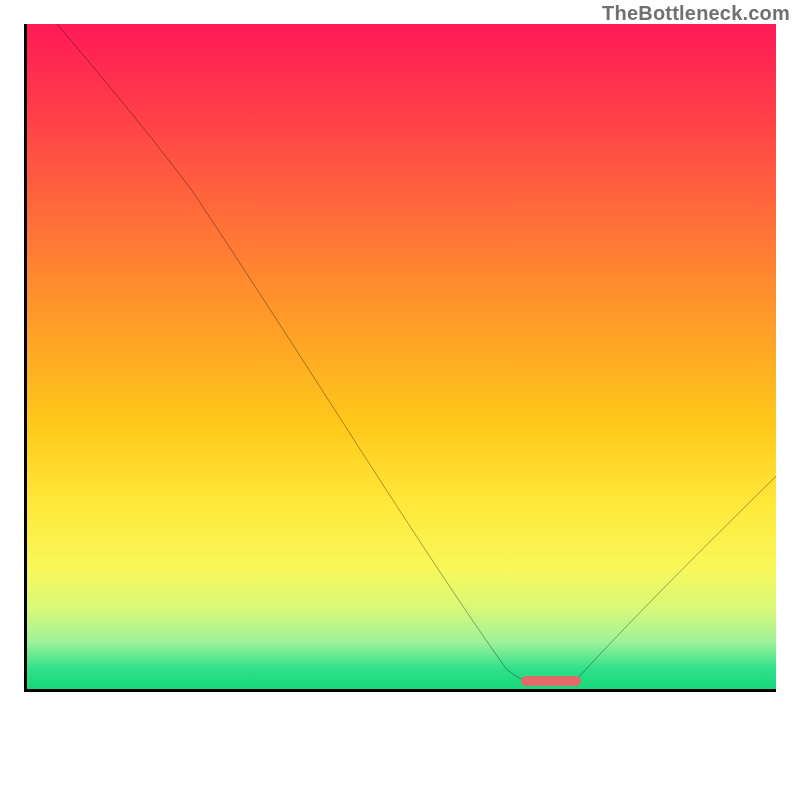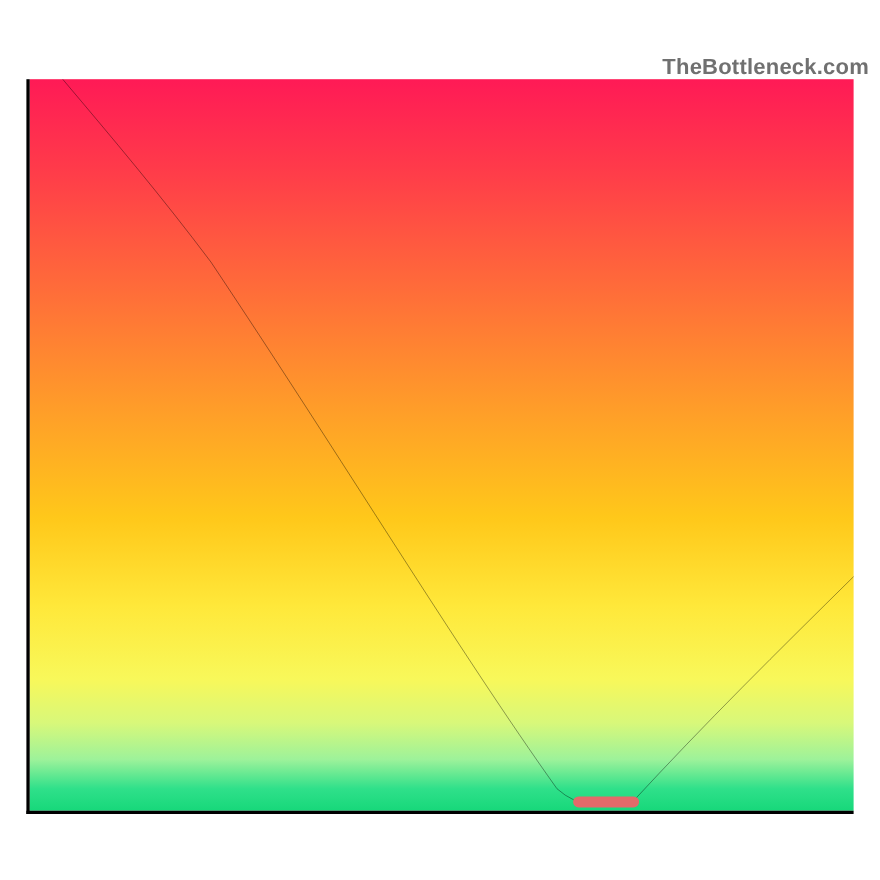--- a/index.html
+++ b/index.html
@@ -8,21 +8,20 @@
     width: 800px;
     height: 800px;
     background: #ffffff;
     font-family: Arial, Helvetica, sans-serif;
   }
   .chart-frame {
     position: relative;
     width: 800px;
     height: 716px;
     box-sizing: border-box;
-    margin-top: 48px;
   }
   .plot-area {
     position: absolute;
     left: 24px;
     top: 24px;
     right: 24px;
     bottom: 24px;
     background: linear-gradient(
       to bottom,
       #ff1a56 0%,

